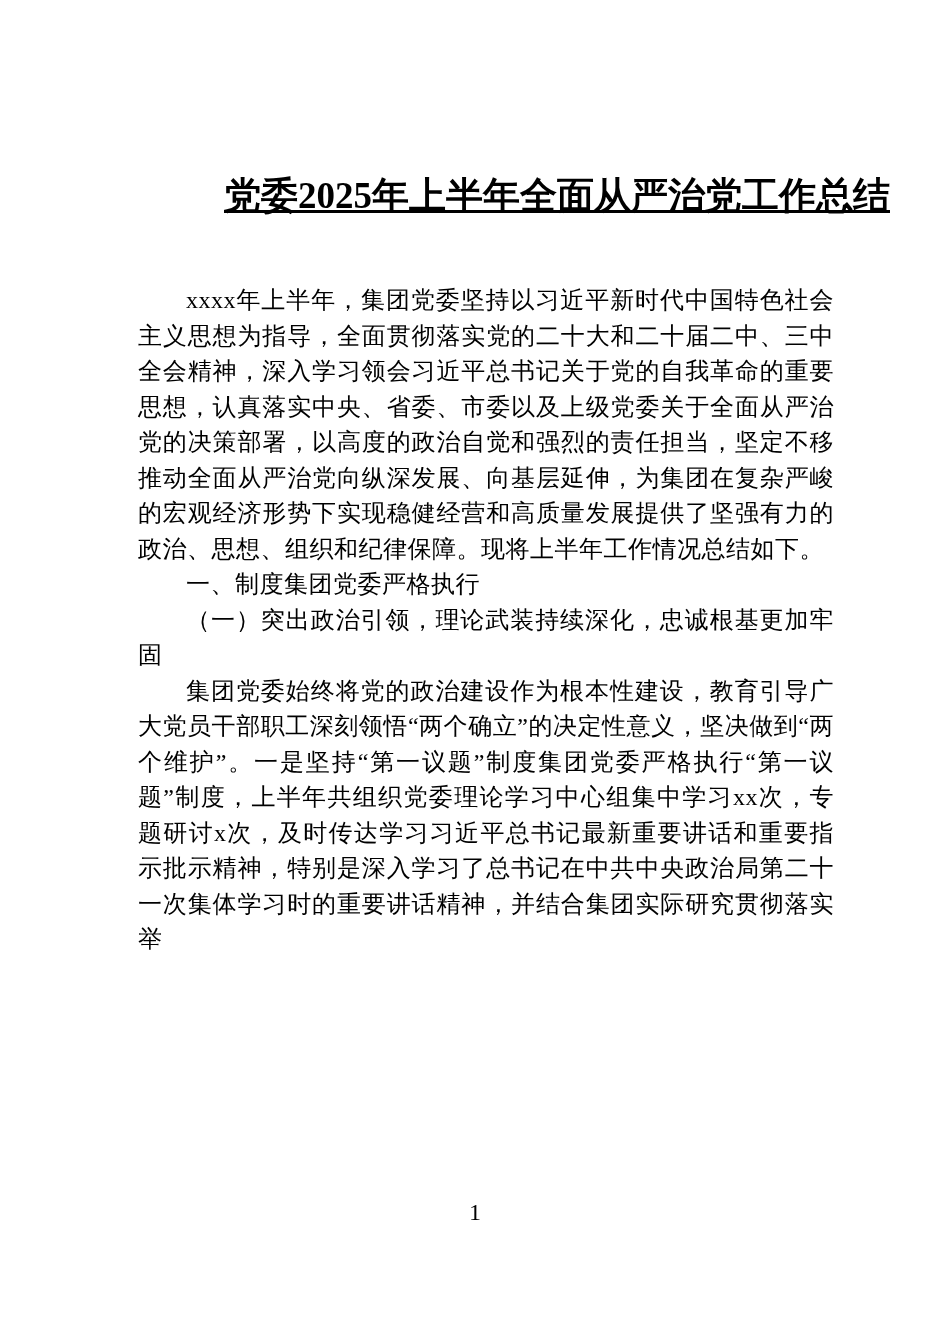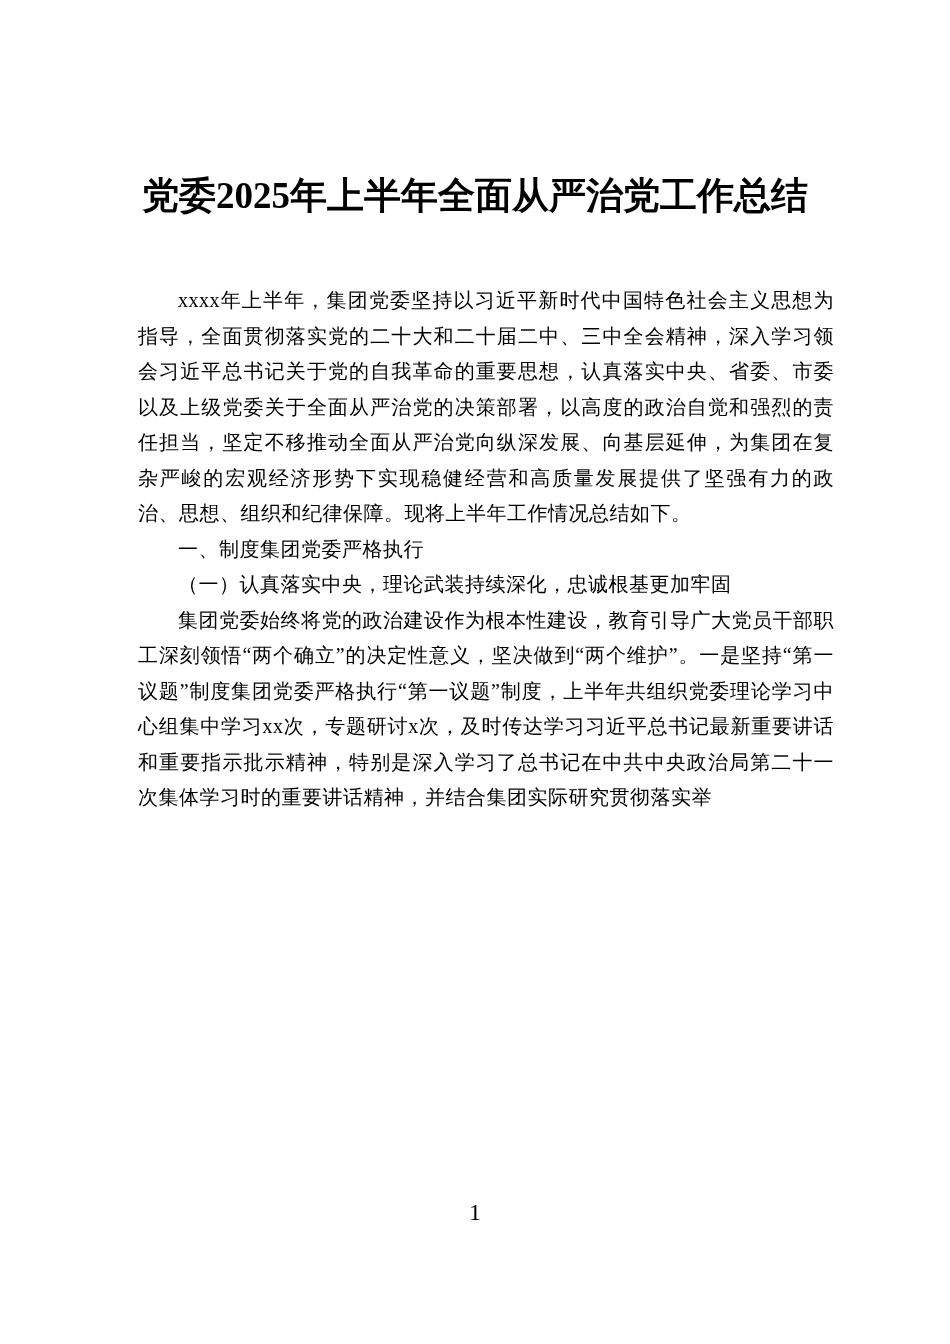--- a/index.html
+++ b/index.html
@@ -12,31 +12,32 @@
     width: 950px;
     height: 1344px;
     margin: 0 auto;
     background: #ffffff;
     overflow: hidden;
     font-family: "Liberation Serif", "DejaVu Serif", serif;
     color: #000000;
   }
   .title {
     margin: 158px 60px 0 60px;
-    text-align: center;
+    text-align: right;
     font-size: 37px;
     font-weight: bold;
     line-height: 75px;
+    text-decoration: underline;
   }
   .title-line {
     display: block;
   }
   .body-text {
     margin: 50px 116px 0 138px;
-    font-size: 20px;
+    font-size: 24px;
     line-height: 35.5px;
     text-align: justify;
     letter-spacing: 0.5px;
   }
   .body-text p {
     margin: 0;
     padding: 0;
     text-indent: 2em;
   }
   .page-number {
@@ -53,19 +54,19 @@
 
 <div class="page">
 
   <h1 class="title">
     <span class="title-line">党委2025年上半年全面从严治党工作总结</span>
   </h1>
 
   <div class="body-text">
     <p>xxxx年上半年，集团党委坚持以习近平新时代中国特色社会主义思想为指导，全面贯彻落实党的二十大和二十届二中、三中全会精神，深入学习领会习近平总书记关于党的自我革命的重要思想，认真落实中央、省委、市委以及上级党委关于全面从严治党的决策部署，以高度的政治自觉和强烈的责任担当，坚定不移推动全面从严治党向纵深发展、向基层延伸，为集团在复杂严峻的宏观经济形势下实现稳健经营和高质量发展提供了坚强有力的政治、思想、组织和纪律保障。现将上半年工作情况总结如下。</p>
     <p>一、制度集团党委严格执行</p>
-    <p>（一）认真落实中央，理论武装持续深化，忠诚根基更加牢固</p>
+    <p>（一）突出政治引领，理论武装持续深化，忠诚根基更加牢固</p>
     <p>集团党委始终将党的政治建设作为根本性建设，教育引导广大党员干部职工深刻领悟“两个确立”的决定性意义，坚决做到“两个维护”。一是坚持“第一议题”制度集团党委严格执行“第一议题”制度，上半年共组织党委理论学习中心组集中学习xx次，专题研讨x次，及时传达学习习近平总书记最新重要讲话和重要指示批示精神，特别是深入学习了总书记在中共中央政治局第二十一次集体学习时的重要讲话精神，并结合集团实际研究贯彻落实举</p>
   </div>
 
   <div class="page-number">1</div>
 
 </div>
 
 </body></html>

